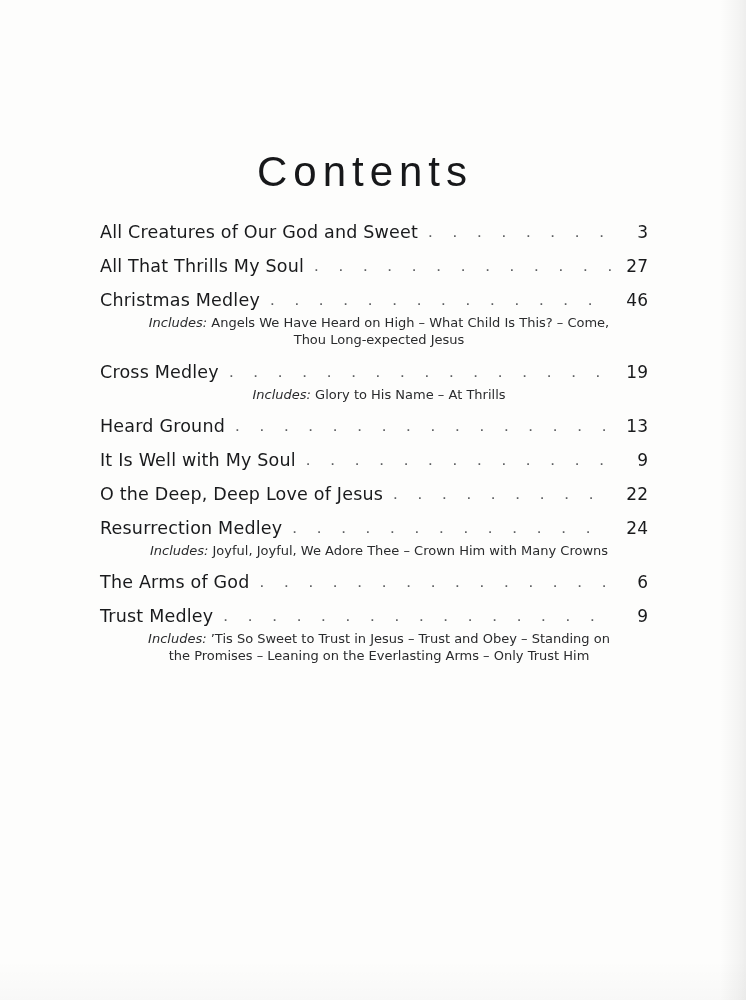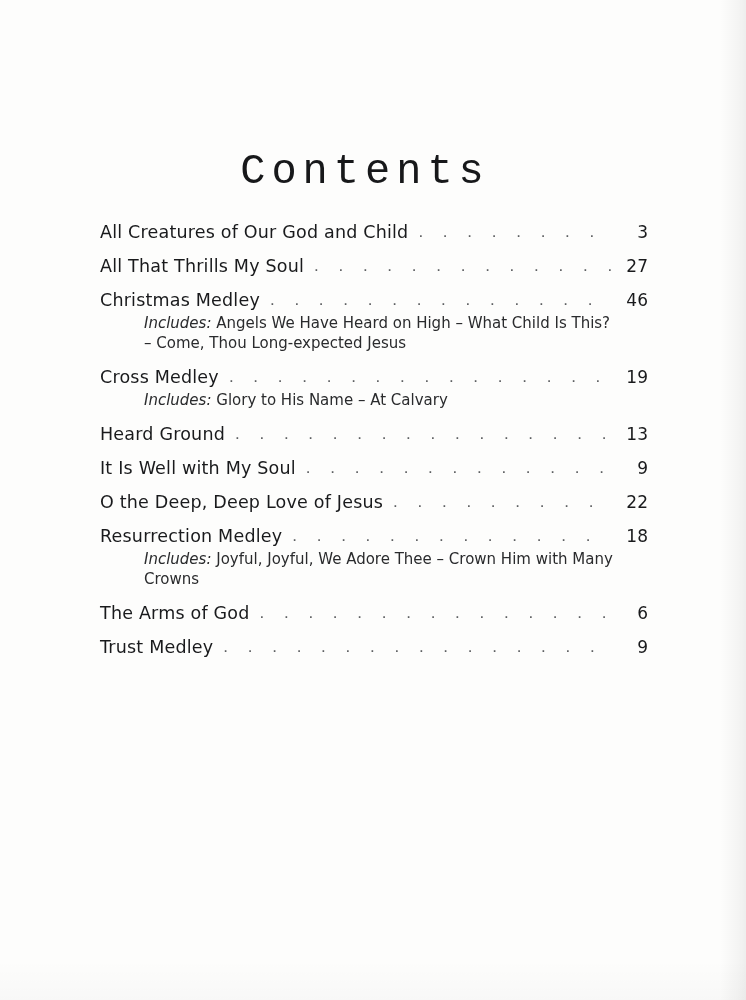--- a/index.html
+++ b/index.html
@@ -39,21 +39,21 @@
     bottom: 0;
     left: 0;
     width: 100%;
     height: 40px;
     background: linear-gradient(to bottom, rgba(0,0,0,0) 0%, rgba(0,0,0,0.02) 100%);
     pointer-events: none;
   }
 
   .title {
     text-align: center;
-    font-family: Liberation Mono, monospace;
+    font-family: Liberation Sans, sans-serif;
     font-weight: 400;
     font-size: 42px;
     letter-spacing: 6px;
     color: #17181a;
     margin: 0;
     padding-top: 148px;
     padding-right: 16px;
   }
 
   .toc {
@@ -102,41 +102,42 @@
     font-size: 17px;
     color: #191a1c;
     width: 30px;
     text-align: right;
     white-space: nowrap;
   }
 
   .includes {
     margin: 3px 0 0 44px;
     font-family: "DejaVu Sans", sans-serif;
-    font-size: 15px;
+    font-size: 13px;
     line-height: 1.33;
     color: #2a2b2d;
     max-width: 470px;
+    text-align: center;
   }
   .includes .lbl {
     font-style: italic;
   }
 </style>
 </head>
 <body>
 
 <div class="page">
 
   <h1 class="title">Contents</h1>
 
   <ul class="toc">
 
     <li class="entry">
       <div class="entry-line">
-        <span class="entry-title">All Creatures of Our God and Child</span>
+        <span class="entry-title">All Creatures of Our God and Sweet</span>
         <span class="leader">. . . . . . . .</span>
         <span class="entry-page">3</span>
       </div>
     </li>
 
     <li class="entry">
       <div class="entry-line">
         <span class="entry-title">All That Thrills My Soul</span>
         <span class="leader">. . . . . . . . . . . . .</span>
         <span class="entry-page">27</span>
@@ -151,21 +152,21 @@
       </div>
       <div class="includes"><span class="lbl">Includes:</span><span> Angels We Have Heard on High – What Child Is This? – Come, Thou Long-expected Jesus</span></div>
     </li>
 
     <li class="entry">
       <div class="entry-line">
         <span class="entry-title">Cross Medley</span>
         <span class="leader">. . . . . . . . . . . . . . . . . .</span>
         <span class="entry-page">19</span>
       </div>
-      <div class="includes"><span class="lbl">Includes:</span><span> Glory to His Name – At Calvary</span></div>
+      <div class="includes"><span class="lbl">Includes:</span><span> Glory to His Name – At Thrills</span></div>
     </li>
 
     <li class="entry">
       <div class="entry-line">
         <span class="entry-title">Heard Ground</span>
         <span class="leader">. . . . . . . . . . . . . . . . . .</span>
         <span class="entry-page">13</span>
       </div>
     </li>
 
@@ -182,35 +183,36 @@
         <span class="entry-title">O the Deep, Deep Love of Jesus</span>
         <span class="leader">. . . . . . . . . .</span>
         <span class="entry-page">22</span>
       </div>
     </li>
 
     <li class="entry">
       <div class="entry-line">
         <span class="entry-title">Resurrection Medley</span>
         <span class="leader">. . . . . . . . . . . . . .</span>
-        <span class="entry-page">18</span>
+        <span class="entry-page">24</span>
       </div>
       <div class="includes"><span class="lbl">Includes:</span><span> Joyful, Joyful, We Adore Thee – Crown Him with Many Crowns</span></div>
     </li>
 
     <li class="entry">
       <div class="entry-line">
         <span class="entry-title">The Arms of God</span>
         <span class="leader">. . . . . . . . . . . . . . . . .</span>
         <span class="entry-page">6</span>
       </div>
     </li>
 
     <li class="entry">
       <div class="entry-line">
         <span class="entry-title">Trust Medley</span>
         <span class="leader">. . . . . . . . . . . . . . . . . .</span>
         <span class="entry-page">9</span>
       </div>
+      <div class="includes"><span class="lbl">Includes:</span><span> ’Tis So Sweet to Trust in Jesus – Trust and Obey – Standing on the Promises – Leaning on the Everlasting Arms – Only Trust Him</span></div>
     </li>
 
   </ul>
 </div>
 
 </body></html>

